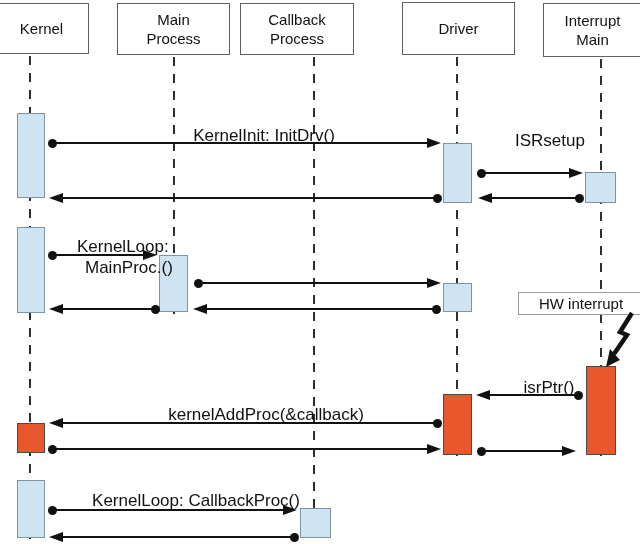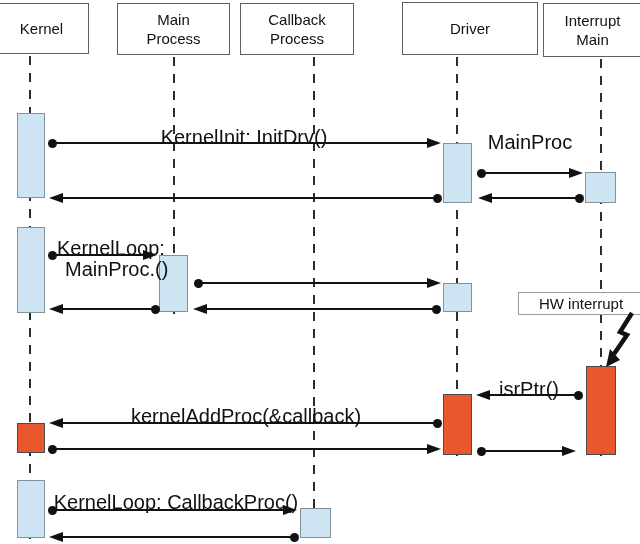--- a/index.html
+++ b/index.html
@@ -14,21 +14,21 @@
   }
   .lifeline{position:absolute;width:2px;z-index:1;}
   .activation{position:absolute;box-sizing:border-box;z-index:3;}
   .activation.blue{background:#cfe4f2;border:1px solid #7f929f;}
   .activation.orange{background:#e9582c;border:1px solid #4a4a4a;}
   .msg-line{position:absolute;height:2px;background:#111;z-index:4;}
   .msg-circle{position:absolute;width:9px;height:9px;border-radius:50%;background:#111;z-index:4;}
   .msg-arrow{position:absolute;width:0;height:0;z-index:4;}
   .msg-arrow.right{border-top:5px solid transparent;border-bottom:5px solid transparent;border-left:14px solid #111;}
   .msg-arrow.left{border-top:5px solid transparent;border-bottom:5px solid transparent;border-right:14px solid #111;}
-  .msg-label{position:absolute;font-size:20px;white-space:nowrap;z-index:5;}
+  .msg-label{position:absolute;font-size:17px;white-space:nowrap;z-index:5;margin-left:20px;}
   .msg-label.center{transform:translateX(-50%);}
   .note-box{
     position:absolute;box-sizing:border-box;background:#ffffff;border:1.5px solid #9b9b9b;
     display:flex;align-items:center;justify-content:center;font-size:15px;z-index:2;
   }
   .bolt{position:absolute;z-index:6;}
 </style>
 </head>
 <body>
 
@@ -45,21 +45,21 @@
       <span>Kernel</span>
     </div>
     <div class="actor-box" style="left: 117px; top: 3px; width: 113px; height: 52px;">
       <span>Main</span>
       <span>Process</span>
     </div>
     <div class="actor-box" style="left: 240px; top: 3px; width: 114px; height: 52px;">
       <span>Callback</span>
       <span>Process</span>
     </div>
-    <div class="actor-box" style="left: 402px; top: 2px; width: 136px; height: 53px;">
+    <div class="actor-box" style="left: 402px; top: 2px; width: 113px; height: 53px;">
       <span>Driver</span>
     </div>
     <div class="actor-box" style="left: 543px; top: 3px; width: 99px; height: 54px;">
       <span>Interrupt</span>
       <span>Main</span>
     </div>
     <div class="activation blue" style="left: 17px; top: 113px; width: 28px; height: 85px;"></div>
     <div class="activation blue" style="left: 443px; top: 143px; width: 29px; height: 60px;"></div>
     <div class="activation blue" style="left: 585px; top: 172px; width: 31px; height: 31px;"></div>
     <div class="activation blue" style="left: 17px; top: 227px; width: 28px; height: 86px;"></div>
@@ -106,21 +106,21 @@
     <div class="msg-line" style="top: 450px; left: 481px; width: 83px;"></div>
     <div class="msg-circle" style="left: 476.5px; top: 446.5px;"></div>
     <div class="msg-arrow right" style="top: 446px; left: 562px;"></div>
     <div class="msg-line" style="top: 509px; left: 52px; width: 233px;"></div>
     <div class="msg-circle" style="left: 47.5px; top: 505.5px;"></div>
     <div class="msg-arrow right" style="top: 505px; left: 283px;"></div>
     <div class="msg-line" style="top: 536px; left: 61px; width: 233px;"></div>
     <div class="msg-circle" style="left: 289.5px; top: 532.5px;"></div>
     <div class="msg-arrow left" style="top: 532px; left: 49px;"></div>
     <div class="msg-label center" style="left: 244px; top: 126px;">KernelInit: InitDrv()</div>
-    <div class="msg-label center" style="left: 530px; top: 131px;">MainProc</div>
+    <div class="msg-label center" style="left: 530px; top: 131px;">ISRsetup</div>
     <div class="msg-label" style="left: 57px; top: 237px;">KernelLoop:</div>
     <div class="msg-label" style="left: 65px; top: 258px;">MainProc.()</div>
     <div class="msg-label center" style="left: 529px; top: 378px;">isrPtr()</div>
     <div class="msg-label center" style="left: 176px; top: 491px;">KernelLoop: CallbackProc()</div>
     <div class="msg-label center" style="left: 246px; top: 405px;">kernelAddProc(&amp;callback)</div>
     <div class="bolt" style="left: 595px; top: 305px;"><svg width="46" height="68" viewBox="0 0 46 68">
         <polyline points="37,8 25,27 32,30 19,49" fill="none" stroke="#111" stroke-width="4.5"></polyline>
         <polygon points="11,62 25,55 15,44" fill="#111"></polygon>
       </svg></div>
   </div>

